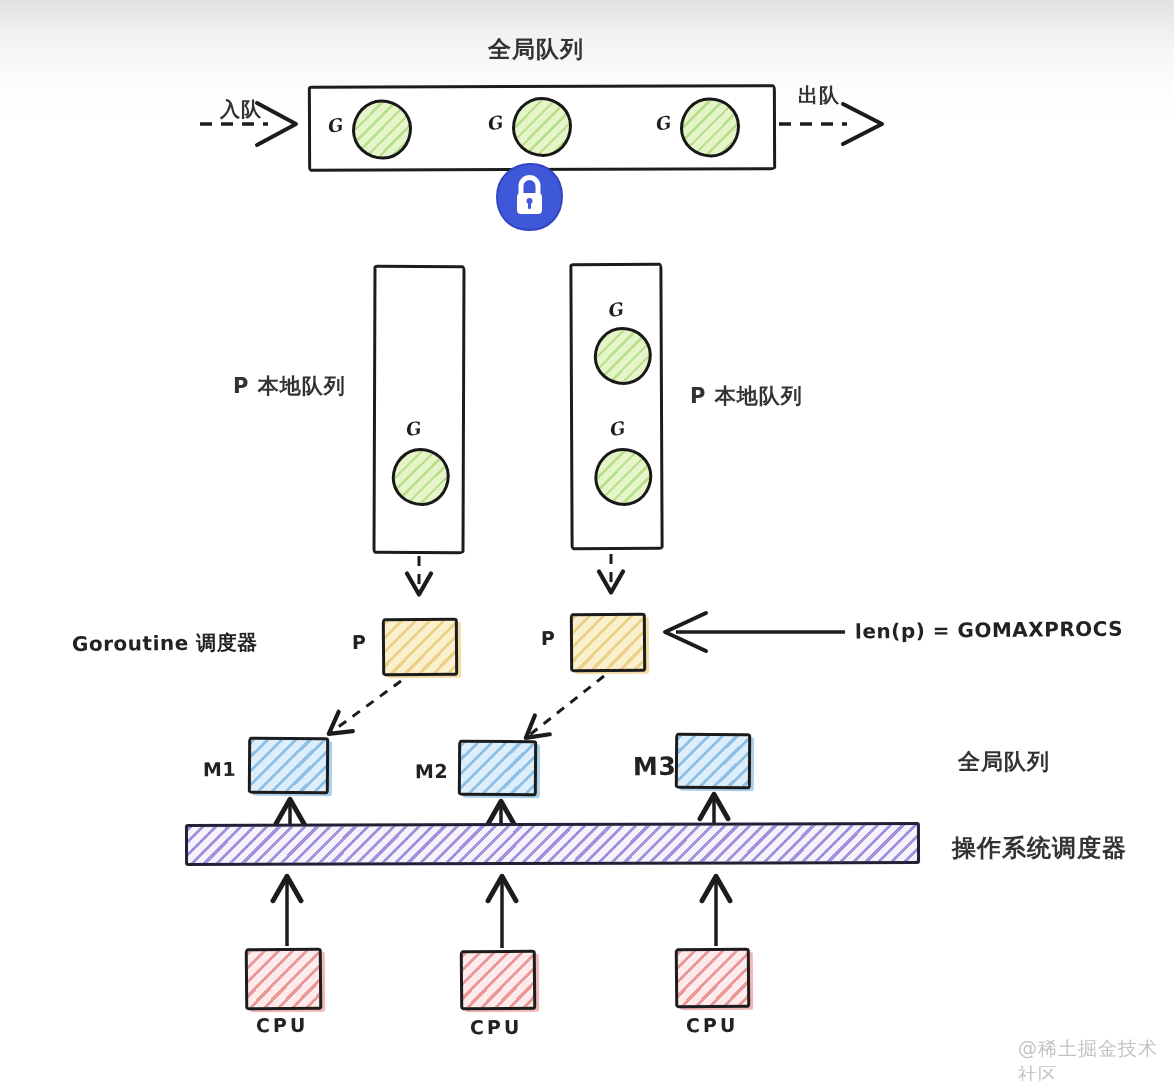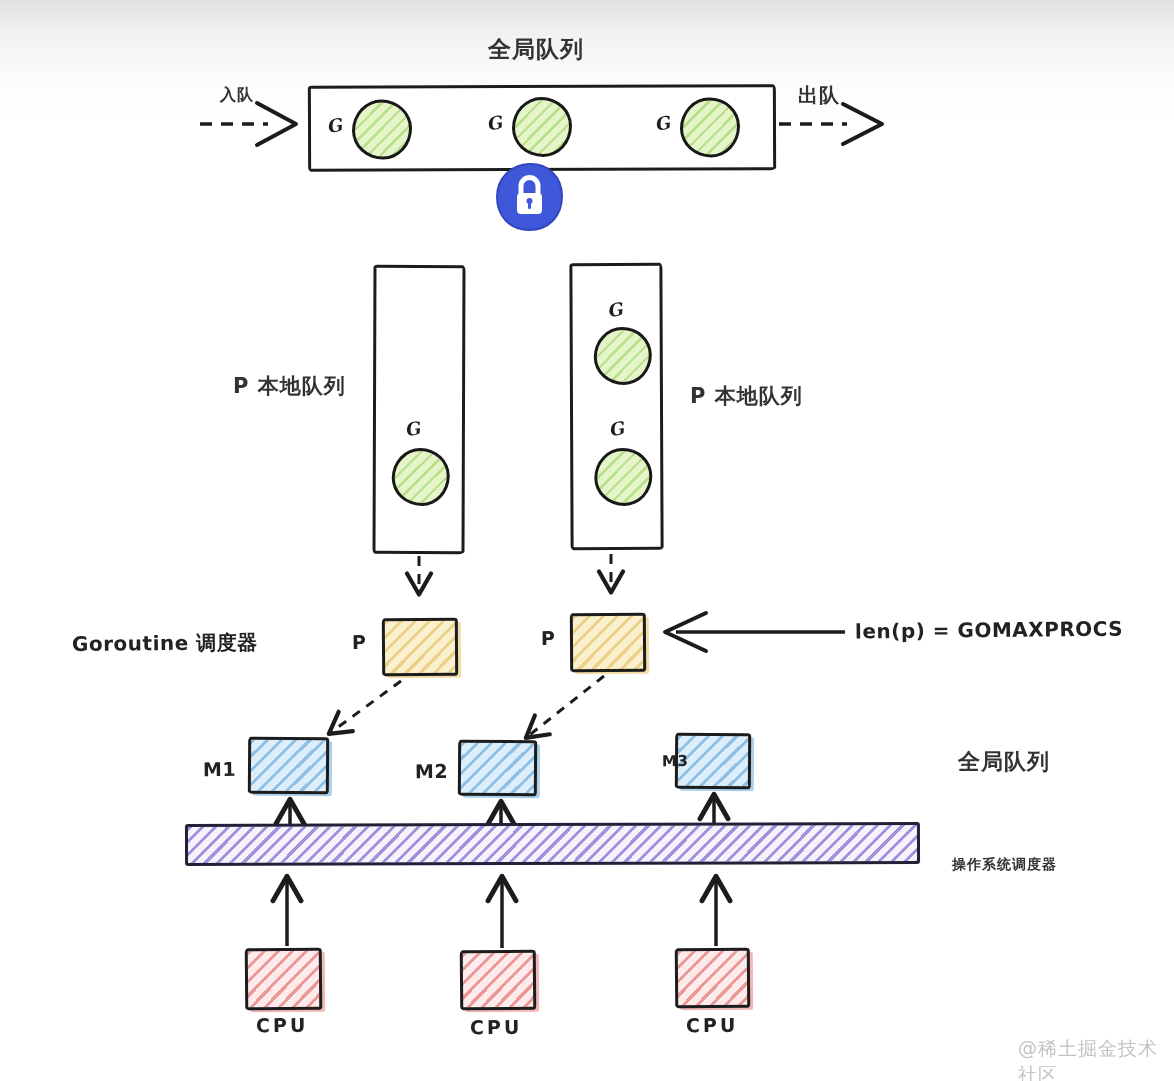--- a/index.html
+++ b/index.html
@@ -95,21 +95,21 @@
     <path d="M501,826 L501,803" stroke="#1c1c1c" stroke-width="3.5" fill="none" marker-end="url(#ah)"></path>
     <path d="M714,826 L714,796" stroke="#1c1c1c" stroke-width="3.5" fill="none" marker-end="url(#ah)"></path>
 
     <path d="M287,946 L287,878" stroke="#1c1c1c" stroke-width="3.5" fill="none" marker-end="url(#ah)"></path>
     <path d="M502,948 L502,878" stroke="#1c1c1c" stroke-width="3.5" fill="none" marker-end="url(#ah)"></path>
     <path d="M716,946 L716,878" stroke="#1c1c1c" stroke-width="3.5" fill="none" marker-end="url(#ah)"></path>
   </svg>
 
   <div class="lbl cn" style="left:488px;top:34px;font-size:23px;">全局队列</div>
 
-  <div class="lbl cn" style="left:220px;top:85px;font-size:16px;">入队</div>
+  <div class="lbl cn" style="left:220px;top:96px;font-size:20px;">入队</div>
   <div class="lbl cn" style="left:798px;top:82px;font-size:20px;">出队</div>
 
   <div class="box" style="left:308px;top:85px;width:462px;height:80px;transform:rotate(-.2deg);">
     <span class="gtag" style="left:17px;top:26px;">G</span>
     <div class="gcircle" style="left:41px;top:11px;width:54px;height:54px;"></div>
     <span class="gtag" style="left:177px;top:24px;">G</span>
     <div class="gcircle" style="left:201px;top:9px;width:54px;height:54px;"></div>
     <span class="gtag" style="left:345px;top:25px;">G</span>
     <div class="gcircle" style="left:369px;top:10px;width:54px;height:54px;"></div>
   </div>
@@ -147,27 +147,27 @@
   <div class="fillbox p-fill" style="left:570px;top:613px;width:70px;height:53px;"></div>
 
   <div class="lbl hand" style="left:855px;top:618px;font-size:20px;">len(p) = GOMAXPROCS</div>
 
   <div class="lbl hand" style="left:203px;top:758px;font-size:19px;">M1</div>
   <div class="fillbox m-fill" style="left:248px;top:737px;width:75px;height:51px;"></div>
 
   <div class="lbl hand" style="left:415px;top:760px;font-size:19px;">M2</div>
   <div class="fillbox m-fill" style="left:458px;top:740px;width:73px;height:50px;"></div>
 
-  <div class="lbl hand" style="left:662px;top:752px;font-size:15px;">M3</div>
+  <div class="lbl hand" style="left:633px;top:752px;font-size:25px;">M3</div>
   <div class="fillbox m-fill" style="left:675px;top:733px;width:70px;height:50px;"></div>
 
   <div class="lbl cn" style="left:958px;top:747px;font-size:22px;">全局队列</div>
 
   <div class="osbar" style="left:185px;top:823px;width:729px;height:36px;"></div>
-  <div class="lbl cn" style="left:952px;top:856px;font-size:14px;">操作系统调度器</div>
+  <div class="lbl cn" style="left:952px;top:832px;font-size:24px;">操作系统调度器</div>
 
   <div class="fillbox cpu-fill" style="left:245px;top:948px;width:71px;height:56px;"></div>
   <div class="lbl hand" style="left:256px;top:1014px;font-size:19px;letter-spacing:3px;">CPU</div>
 
   <div class="fillbox cpu-fill" style="left:460px;top:950px;width:70px;height:54px;"></div>
   <div class="lbl hand" style="left:470px;top:1016px;font-size:19px;letter-spacing:3px;">CPU</div>
 
   <div class="fillbox cpu-fill" style="left:675px;top:948px;width:69px;height:54px;"></div>
   <div class="lbl hand" style="left:686px;top:1014px;font-size:19px;letter-spacing:3px;">CPU</div>
 

